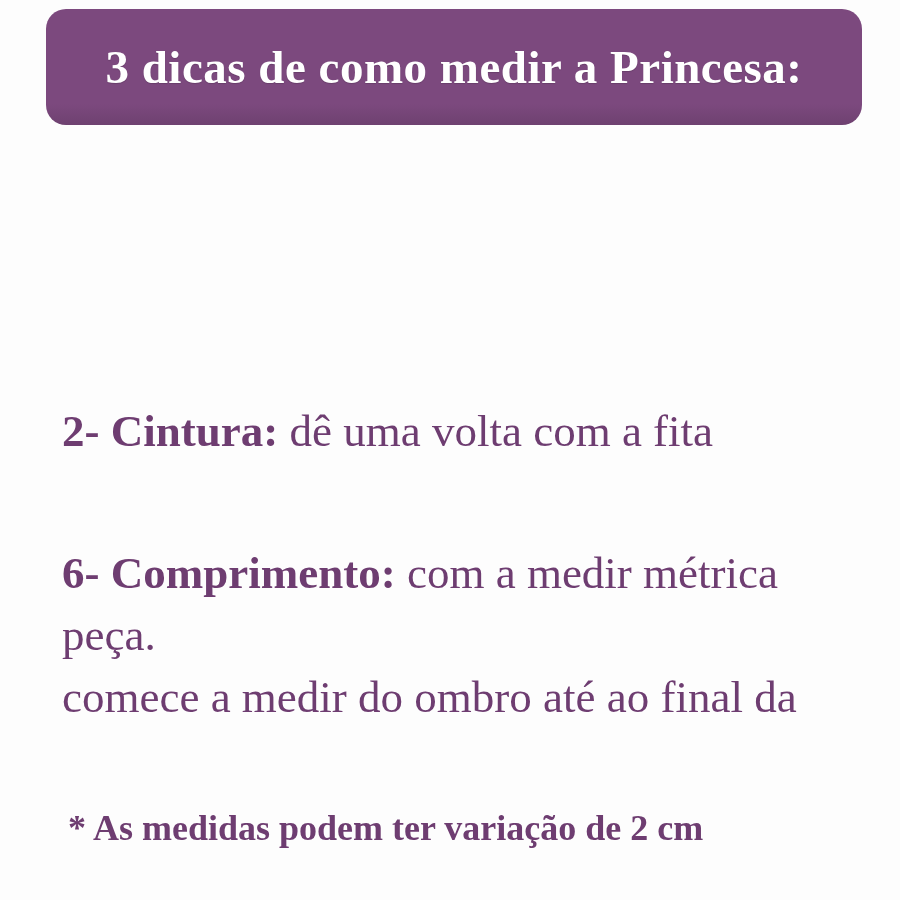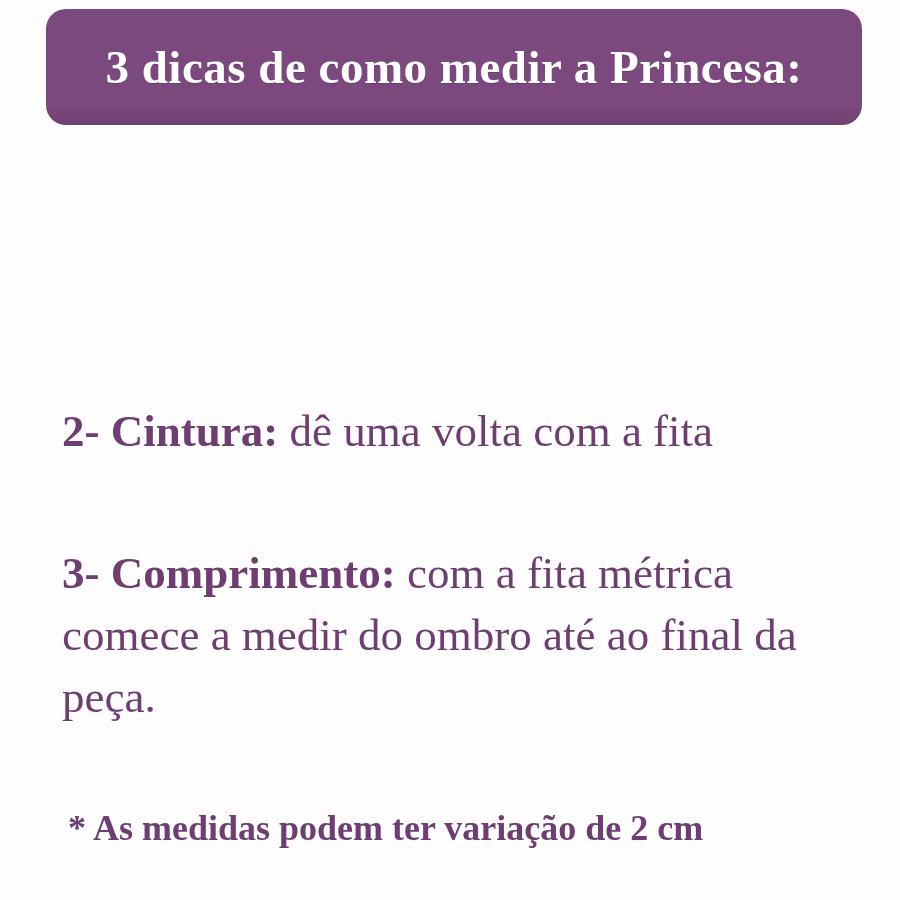--- a/index.html
+++ b/index.html
@@ -84,22 +84,22 @@
   <div class="content">
 
     <p class="tip tip-1">
     </p>
 
     <p class="tip tip-2">
       <span class="line"><strong class="tip-label">2- Cintura:</strong> <span>dê uma volta com a fita</span></span>
     </p>
 
     <p class="tip tip-3">
-      <span class="line"><strong class="tip-label">3- Comprimento:</strong> <span>com a fita métrica</span></span>
+      <span class="line"><strong class="tip-label">6- Comprimento:</strong> <span>com a medir métrica</span></span>
+      <span class="line">peça.</span>
       <span class="line">comece a medir do ombro até ao final da</span>
-      <span class="line">peça.</span>
     </p>
 
     <p class="footnote">* As medidas podem ter variação de 2 cm</p>
 
   </div>
 
 </div>
 
 </body></html>

